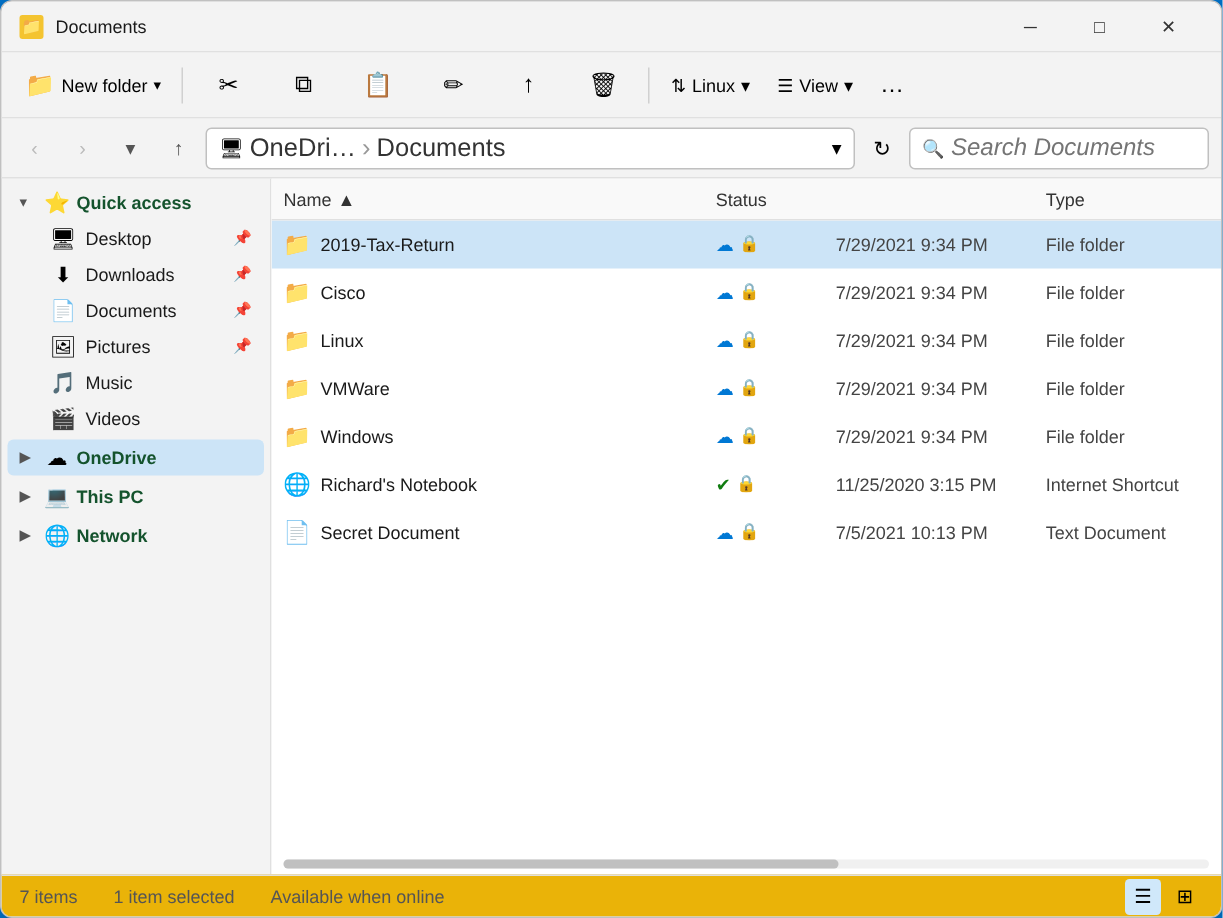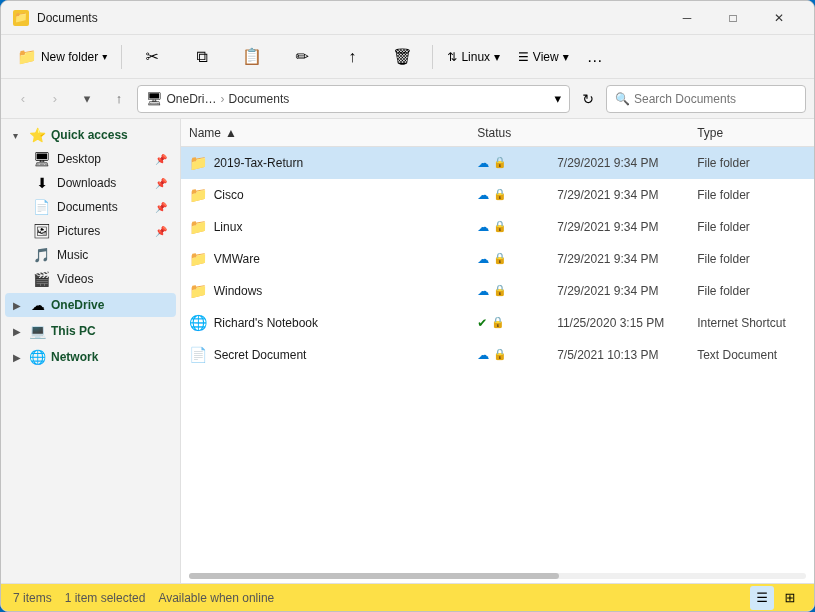--- a/index.html
+++ b/index.html
@@ -173,21 +173,21 @@
       display: flex;
       align-items: center;
       padding: 0 8px;
       gap: 4px;
       cursor: pointer;
     }
     .address-crumb {
       display: flex;
       align-items: center;
       gap: 4px;
-      font-size: 12px;
+      font-size: 17px;
       color: #333;
     }
     .address-crumb .sep { color: #999; }
     .address-refresh {
       width: 28px;
       height: 28px;
       border: none;
       background: transparent;
       cursor: pointer;
       border-radius: 4px;
@@ -203,23 +203,24 @@
       border: 1px solid #c0c0c0;
       border-radius: 4px;
       display: flex;
       align-items: center;
       padding: 0 8px;
       gap: 4px;
     }
     .search-box input {
       border: none;
       outline: none;
-      font-size: 12px;
+      font-size: 16px;
       width: 100%;
       background: transparent;
+      font-style: italic;
     }
 
     
     .main-area {
       display: flex;
       flex: 1;
       overflow: hidden;
     }
 
     
@@ -328,26 +329,26 @@
     .file-cell.date { width: 140px; color: #444; }
     .file-cell.type { flex: 1; color: #444; }
     .file-icon { font-size: 15px; }
     .cloud-icon { color: #0078d4; font-size: 12px; }
     .check-icon { color: #107c10; font-size: 12px; }
     .lock-icon { color: #555; font-size: 11px; }
 
     
     .status-bar {
       height: 28px;
-      background: #fde047;
+      background: #eab308;
       border-top: 1px solid #e0e0e0;
       display: flex;
       align-items: center;
       padding: 0 12px;
-      gap: 13px;
+      gap: 24px;
       flex-shrink: 0;
     }
     .status-text {
       font-size: 12px;
       color: #555;
     }
     .status-right {
       margin-left: auto;
       display: flex;
       gap: 4px;

